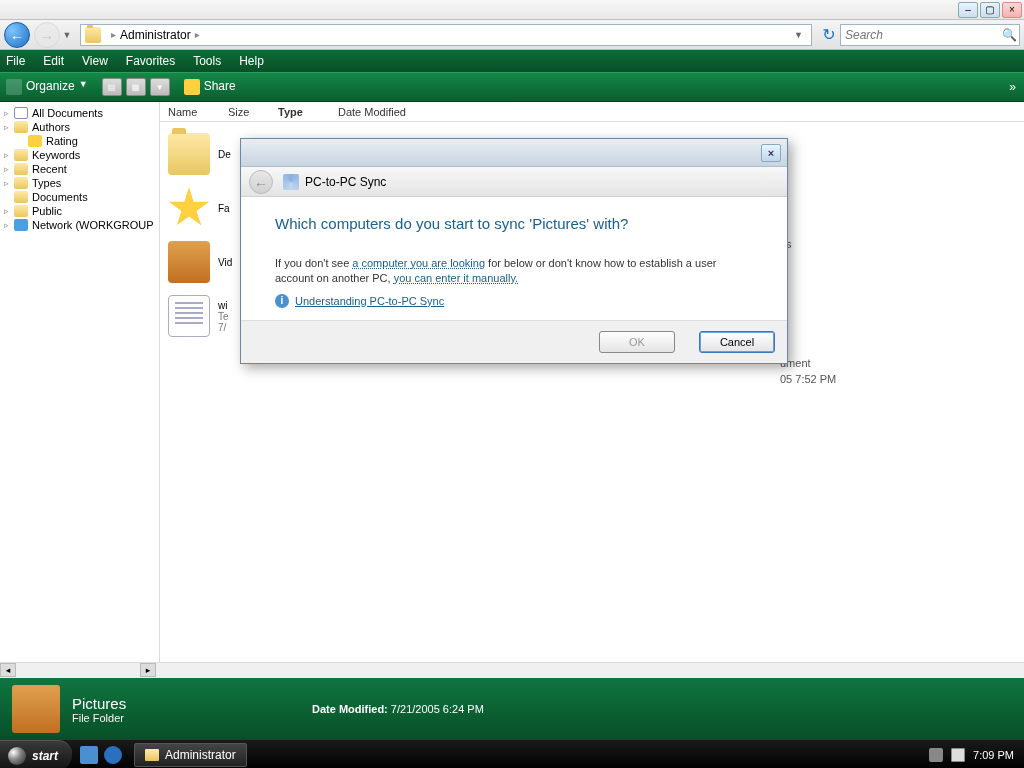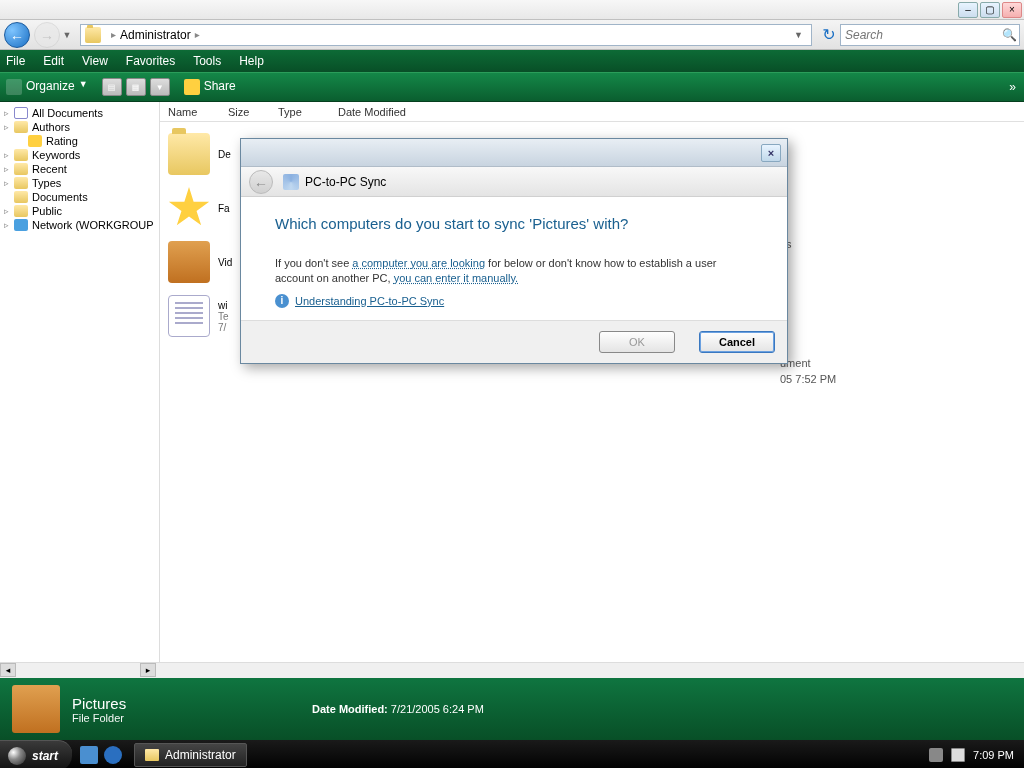--- a/index.html
+++ b/index.html
@@ -45,21 +45,21 @@
 .sb-folder { background: linear-gradient(#ffe9a8,#e8c760);}
 .sb-doc { background:#fff; border:1px solid #88c;}
 .sb-star { background:#ffd040;}
 .sb-net { background:#4aa0e0;}
 
 .main { flex:1; position: relative; background:#fff;}
 .colhead { height: 20px; border-bottom: 1px solid #e0e0e0; display: flex; align-items: center; font-size: 11px; color:#333; padding-left: 8px;}
 .colhead span { cursor:pointer;}
 .colhead .col-name { width: 60px;}
 .colhead .col-size { width: 50px;}
-.colhead .col-type { width: 60px;}
+.colhead .col-type { width: 60px; font-weight: bold;}
 .colhead .col-date { width: 100px;}
 
 .items { position:relative; padding: 8px; font-size:11px;}
 .item-row { display:flex; align-items:center; height:48px; margin-bottom: 6px;}
 .big-icon { width:42px; height:42px; margin-right:8px; border-radius:4px;}
 .ic-folder { background: linear-gradient(#ffe9a8,#e8c760); position:relative;}
 .ic-folder::before { content:''; position:absolute; top:-5px; left:4px; width:14px; height:6px; background:#e8c760; border-radius:2px 2px 0 0;}
 .ic-star { background:#ffd040; clip-path: polygon(50% 0%, 61% 35%, 98% 35%, 68% 57%, 79% 91%, 50% 70%, 21% 91%, 32% 57%, 2% 35%, 39% 35%);}
 .ic-doc { background:#fff; border:1px solid #aac; position:relative;}
 .ic-doc::before { content:''; position:absolute; top:6px; left:6px; right:6px; height:2px; background:#aac; box-shadow: 0 5px 0 #aac, 0 10px 0 #aac, 0 15px 0 #aac, 0 20px 0 #aac;}
@@ -105,21 +105,21 @@
 .dlg-h { color:#1a6090; font-size:15px; margin-bottom: 24px;}
 .dlg-text { color:#333; line-height:1.35;}
 .dlg-text a { color:#1a6090; text-decoration:underline dotted; cursor:pointer;}
 .dlg-list { border:1px solid #a0b4c8; margin-top:10px; height:200px;}
 .dlg-list-head { height:18px; background: linear-gradient(#f8f8f8,#e8e8e8); border-bottom:1px solid #d0d0d0; font-size:11px; padding-left:22px; display:flex; align-items:center;}
 .dlg-help { margin-top:8px; display:flex; align-items:center; gap:6px;}
 .dlg-help a { color:#1a6090; text-decoration:underline; font-size:11px; cursor:pointer;}
 .dlg-info-ic { width:14px; height:14px; border-radius:50%; background:#4a90d0; color:#fff; font-size:10px; font-weight:bold; display:flex; align-items:center; justify-content:center;}
 .dlg-buttons { background:#f0f0f0; border-top:1px solid #ddd; padding:10px 12px; display:flex; justify-content:flex-end; gap:24px;}
 .dlg-btn { width:76px; height:22px; font-size:11px; border:1px solid #888; border-radius:3px; background: linear-gradient(#fefefe,#e4e4e4); cursor:pointer;}
-.dlg-btn.default { border:1px solid #3a78c0; box-shadow: 0 0 0 1px #6aa0e0 inset; font-weight: bold;}
+.dlg-btn.default { border:1px solid #3a78c0; box-shadow: 0 0 0 1px #6aa0e0 inset;}
 .dlg-btn:disabled { color:#999;}
 
 .arrow-glyph { font-size:14px; line-height:1;}
 </style>
 </head>
 <body>
 
 <div class="titlebar">
   <div class="titlebar-btn">–</div>
   <div class="titlebar-btn">▢</div>

